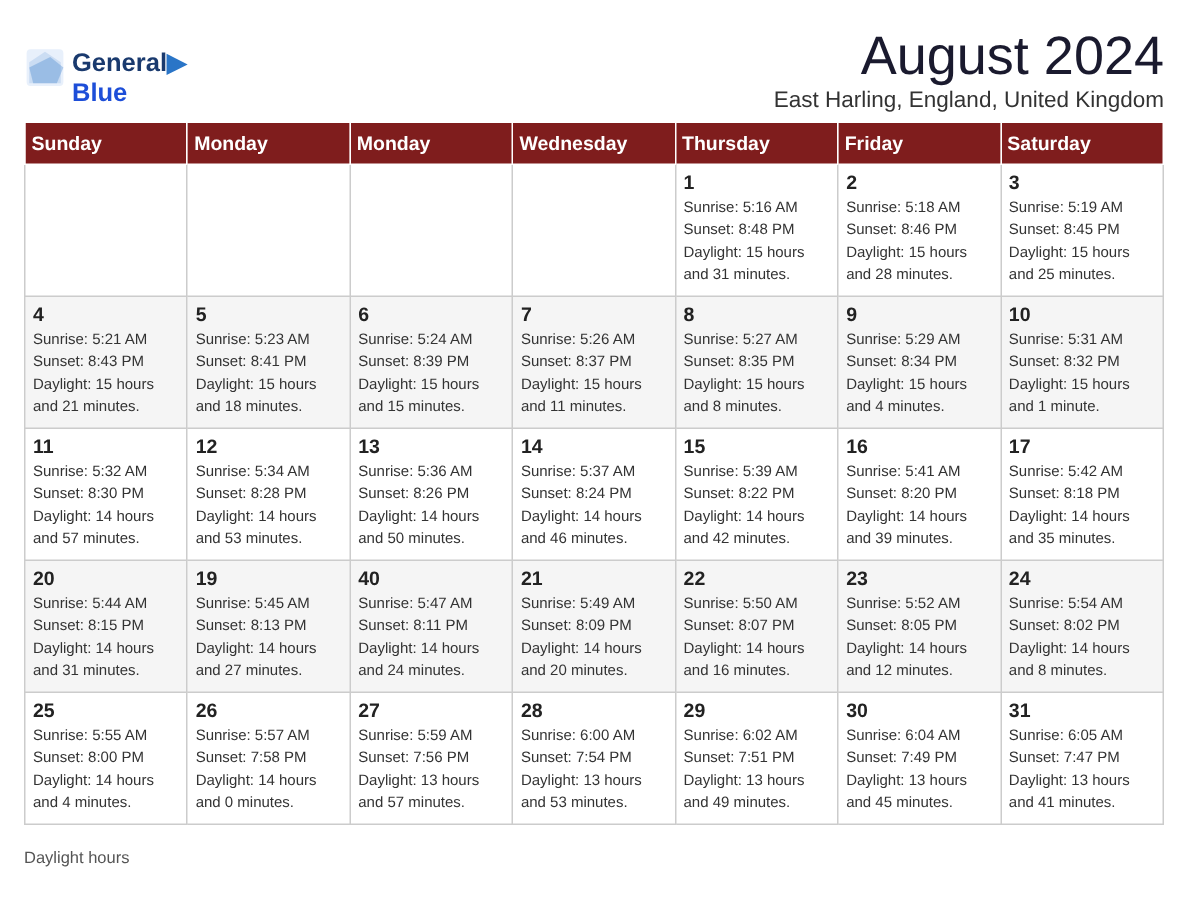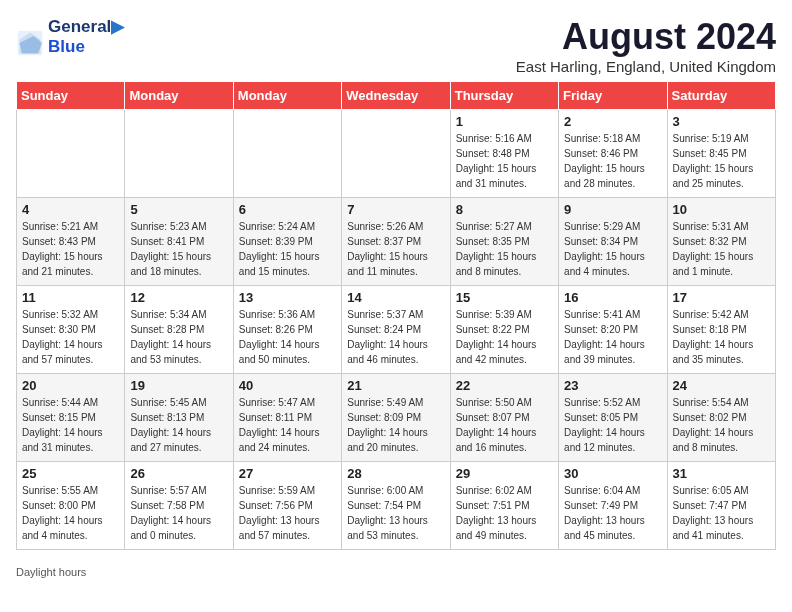--- a/index.html
+++ b/index.html
@@ -11,47 +11,48 @@
       padding: 16px;
     }
     .header {
       display: flex;
       align-items: flex-start;
       justify-content: space-between;
       margin-bottom: 6px;
     }
     .logo {
       display: flex;
-      align-items: flex-end;
+      align-items: flex-start;
       gap: 4px;
+      margin-top: 15px;
     }
     .logo-icon {
       width: 28px;
       height: 28px;
     }
     .title-block {
       text-align: right;
     }
     .month-year {
       font-size: 36px;
-      font-weight: bold;
+      font-weight: normal;
       color: #1a1a2e;
     }
     .location {
       font-size: 15px;
       color: #333;
       margin-left: 26px;
     }
     table {
       width: 100%;
       border-collapse: collapse;
       table-layout: fixed;
     }
     thead tr th {
-      background: #ef4444;
+      background: #7f1d1d;
       color: #fff;
       font-size: 13px;
       font-weight: bold;
       padding: 6px 4px;
       text-align: left;
       border: 1px solid #fff;
     }
     tbody tr td {
       vertical-align: top;
       border: 1px solid #ccc;

